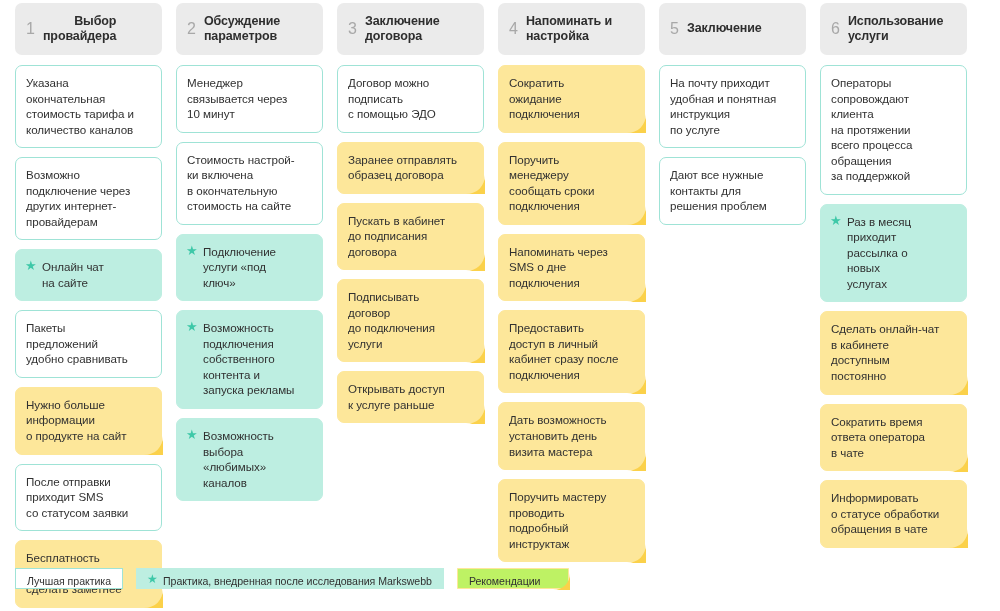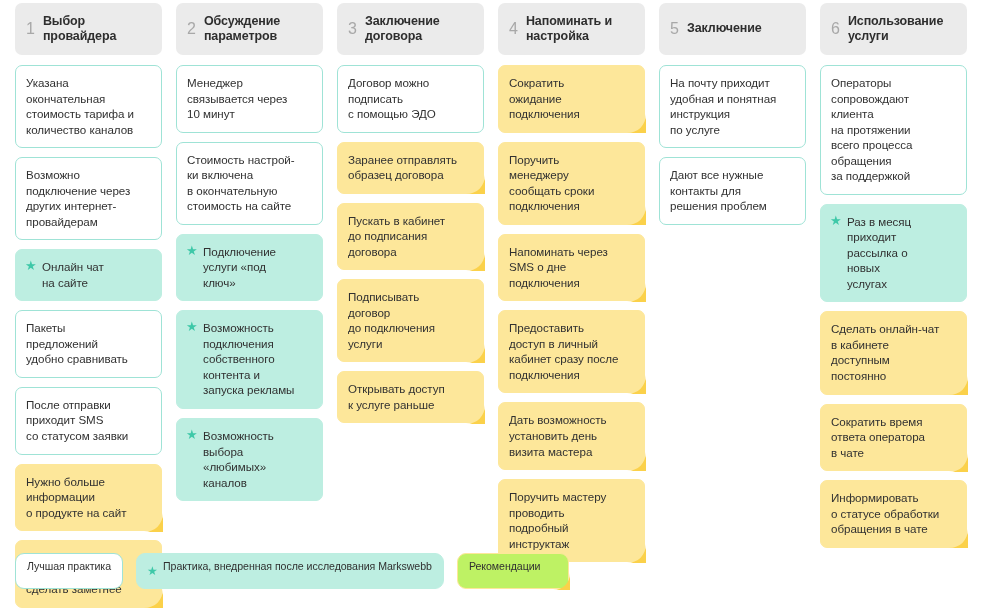--- a/index.html
+++ b/index.html
@@ -123,25 +123,25 @@
   .legend {
     position: absolute;
     left: 15px;
     bottom: 22px;
     display: flex;
     align-items: center;
     gap: 13px;
   }
   .legend-item {
     position: relative;
-    border-radius: 9px;
+    border-radius: 0;
     font-size: 10.6px;
     line-height: 1.1;
     color: #313131;
-    padding: 7px 11px 15px 11px;
+    padding: 7px 11px 0 11px;
     letter-spacing: -0.05px;
     white-space: nowrap;
     display: flex;
     align-items: flex-end;
   }
   .legend-item.best {
     background: #ffffff;
     border: 1.5px solid #9fe3d6;
   }
   .legend-item.researched {
@@ -175,45 +175,45 @@
 </style>
 </head>
 <body>
 
 <div id="board">
 
   <div class="columns">
       <div class="column">
         <div class="stage-header">
           <span class="stage-num">1</span>
-          <span class="stage-title" style="white-space: pre-line;">Выбор
+          <span class="stage-title" style="white-space: pre-line; text-align: right;">Выбор
 провайдера</span>
         </div>
         <div class="cards">
           <div class="card best"><span>Указана
 окончательная
 стоимость тарифа и
 количество каналов</span></div>
           <div class="card best"><span>Возможно
 подключение через
 других интернет-
 провайдерам</span></div>
           <div class="card researched"><span class="star">★</span><span>Онлайн чат
 на сайте</span></div>
           <div class="card best"><span>Пакеты
 предложений
 удобно сравнивать</span></div>
+          <div class="card recommend"><span>Нужно больше
+информации
+о продукте на сайт</span><span class="fold"><svg width="19" height="19" viewBox="0 0 19 19">
+                <path d="M19 0 L19 19 L0 19 C11 19 19 11 19 0 Z" fill="#fbd14a"></path>
+              </svg></span></div>
           <div class="card best"><span>После отправки
 приходит SMS
 со статусом заявки</span></div>
-          <div class="card recommend"><span>Нужно больше
-информации
-о продукте на сайт</span><span class="fold"><svg width="19" height="19" viewBox="0 0 19 19">
-                <path d="M19 0 L19 19 L0 19 C11 19 19 11 19 0 Z" fill="#fbd14a"></path>
-              </svg></span></div>
           <div class="card recommend"><span>Бесплатность
 доставки важно
 сделать заметнее</span><span class="fold"><svg width="19" height="19" viewBox="0 0 19 19">
                 <path d="M19 0 L19 19 L0 19 C11 19 19 11 19 0 Z" fill="#fbd14a"></path>
               </svg></span></div>
         </div>
       </div>
       <div class="column">
         <div class="stage-header">
           <span class="stage-num">2</span>

